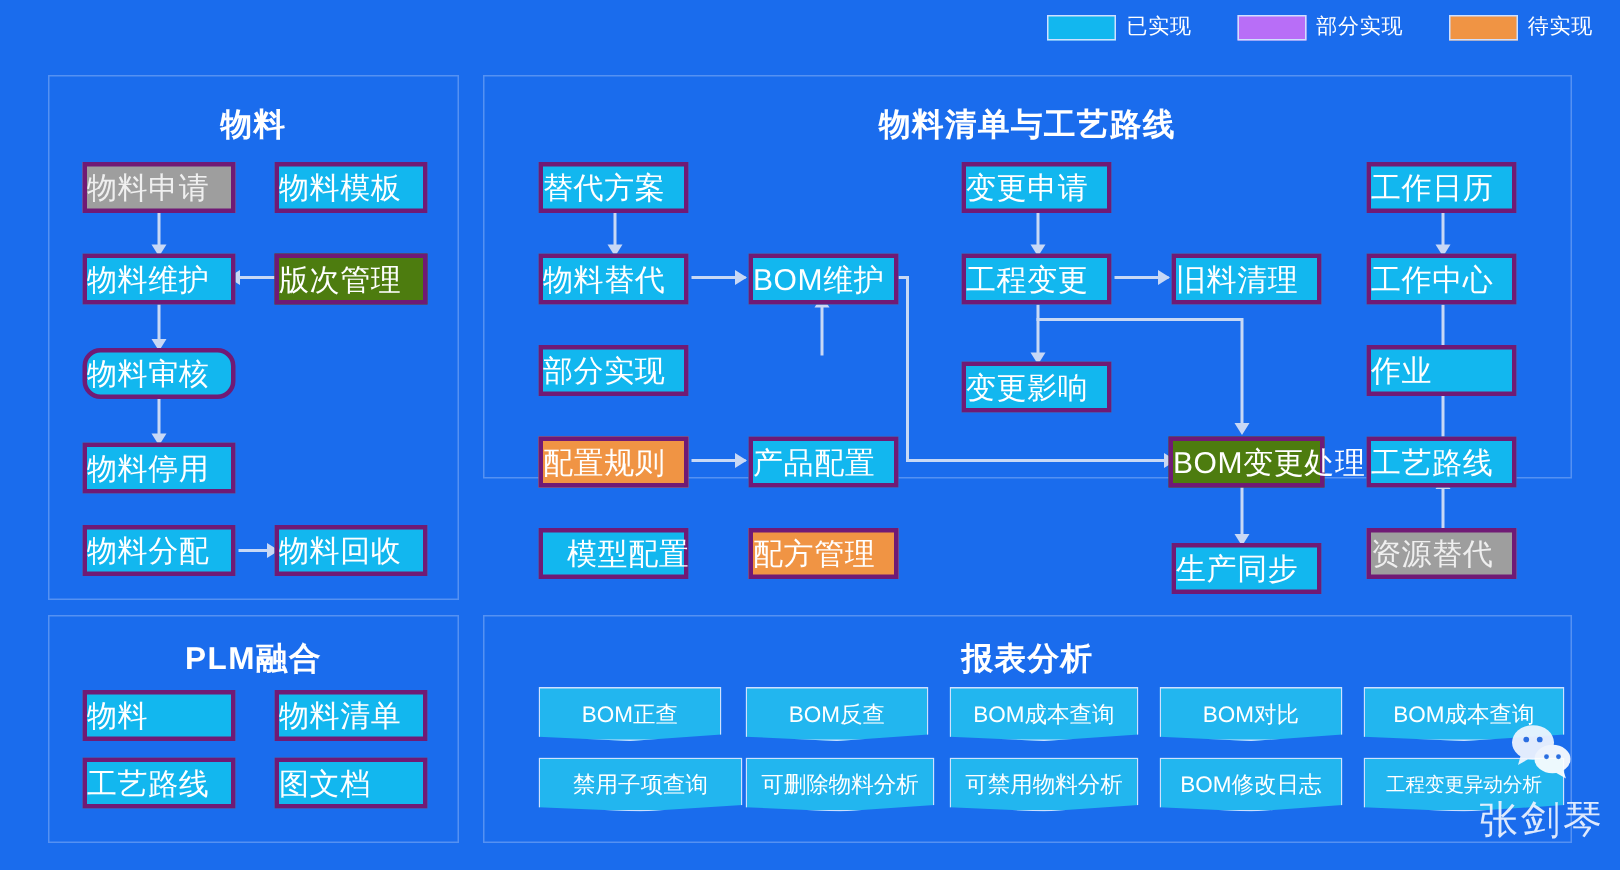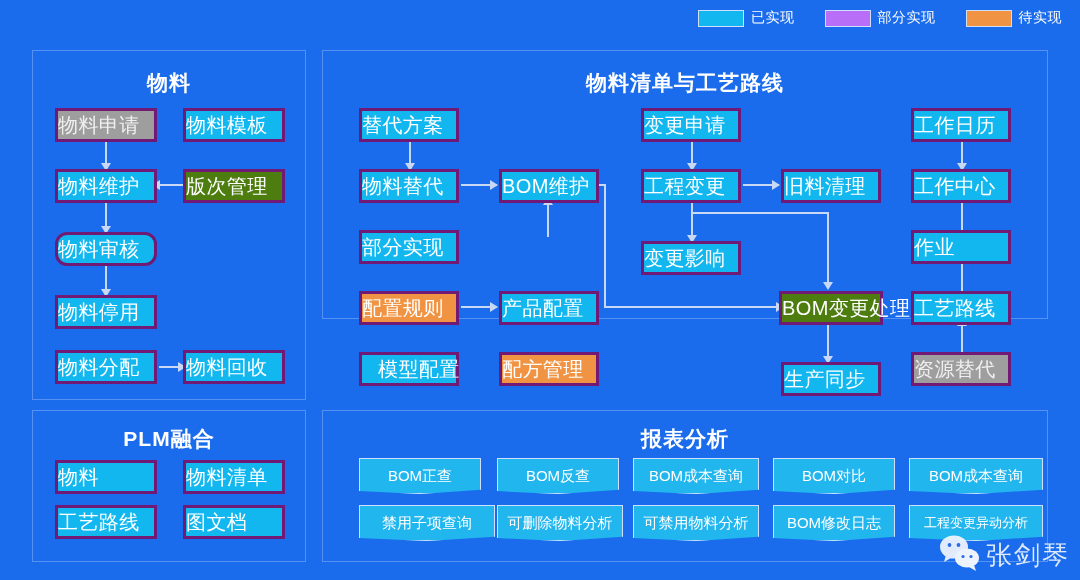--- a/index.html
+++ b/index.html
@@ -52,21 +52,21 @@
   .ln { position: absolute; background: #c8d8f5; }
   .ln.h { height: 1.5px; }
   .ln.v { width: 1.5px; }
   .arw { position: absolute; width: 0; height: 0; }
   .arw.down  { border-left: 5px solid transparent; border-right: 5px solid transparent; border-top: 8px solid #c8d8f5; }
   .arw.up    { border-left: 5px solid transparent; border-right: 5px solid transparent; border-bottom: 8px solid #c8d8f5; }
   .arw.right { border-top: 5px solid transparent; border-bottom: 5px solid transparent; border-left: 8px solid #c8d8f5; }
   .arw.left  { border-top: 5px solid transparent; border-bottom: 5px solid transparent; border-right: 8px solid #c8d8f5; }
 
   
-  .watermark { position: absolute; right: 10px; bottom: 4px; display: flex; align-items: center; gap: 4px; opacity: .92; pointer-events: none; }
+  .watermark { position: absolute; right: 10px; bottom: 16px; display: flex; align-items: center; gap: 4px; opacity: .92; pointer-events: none; flex-direction: column; }
   .wm-text { color: #eef4ff; font-size: 26px; font-family: "Liberation Serif", serif; letter-spacing: 2px; }
 </style>
 </head>
 <body>
 
 <div id="root">
 
   <div class="legend">
     <div class="legend-item">
       <span class="legend-swatch" style="background:#12b7ef"></span>

